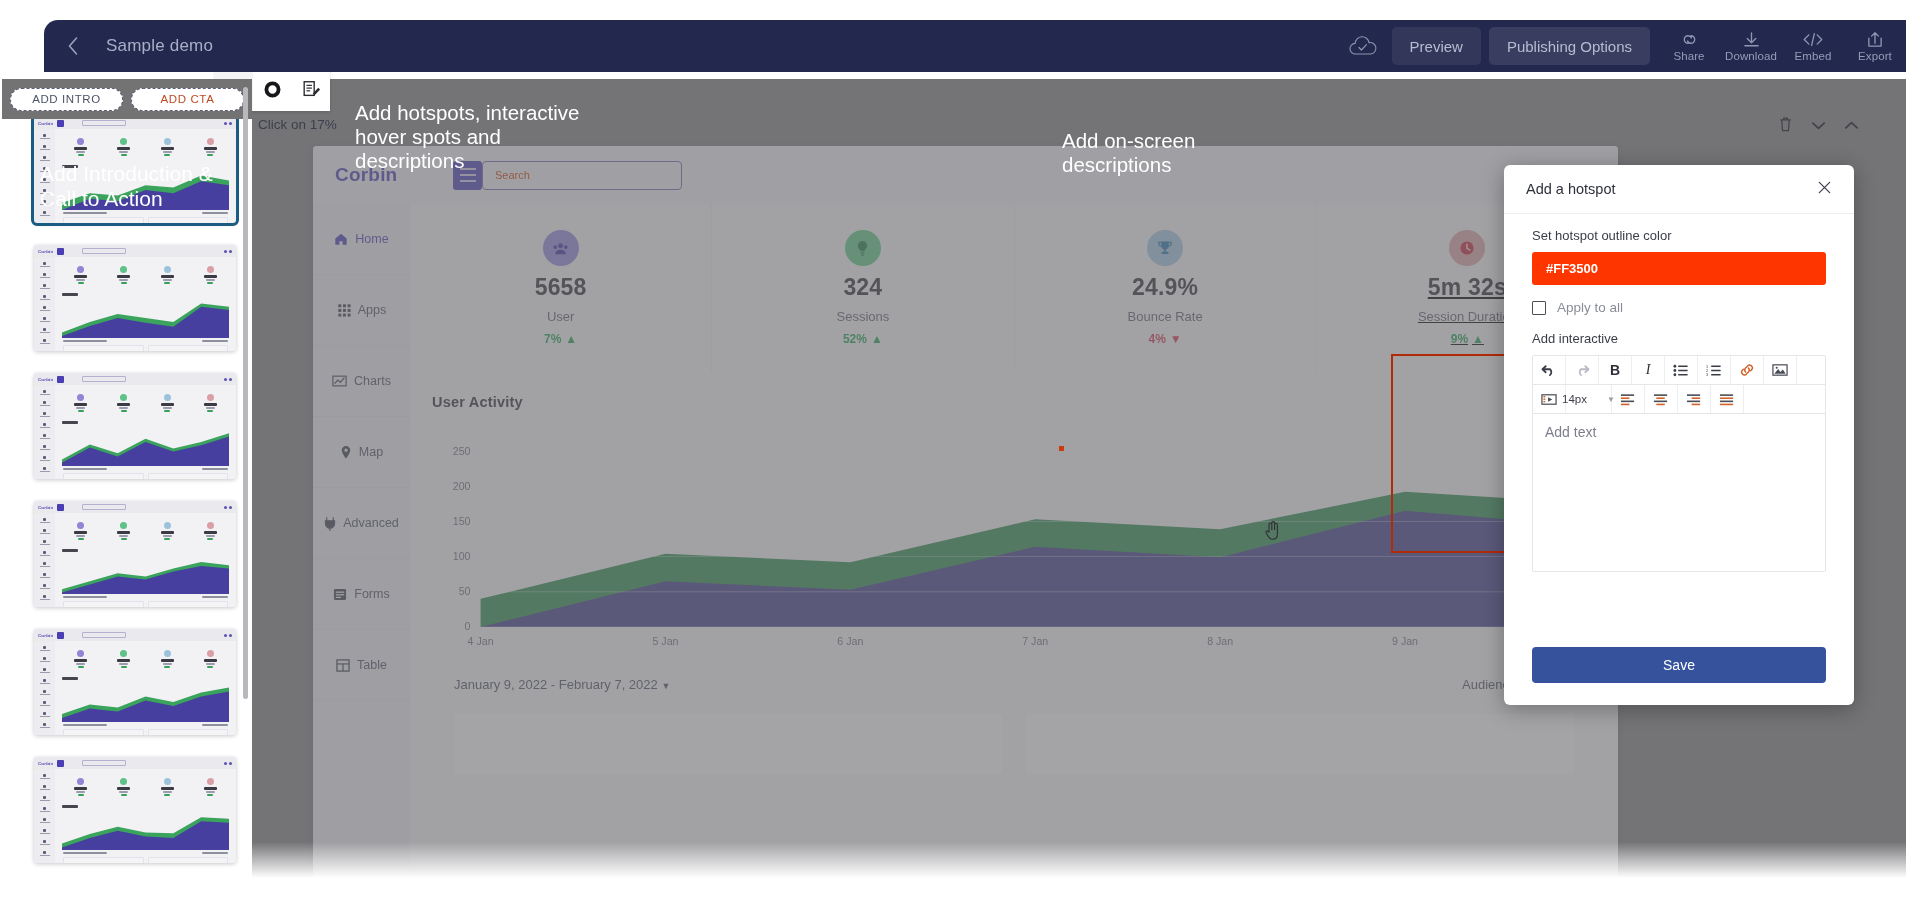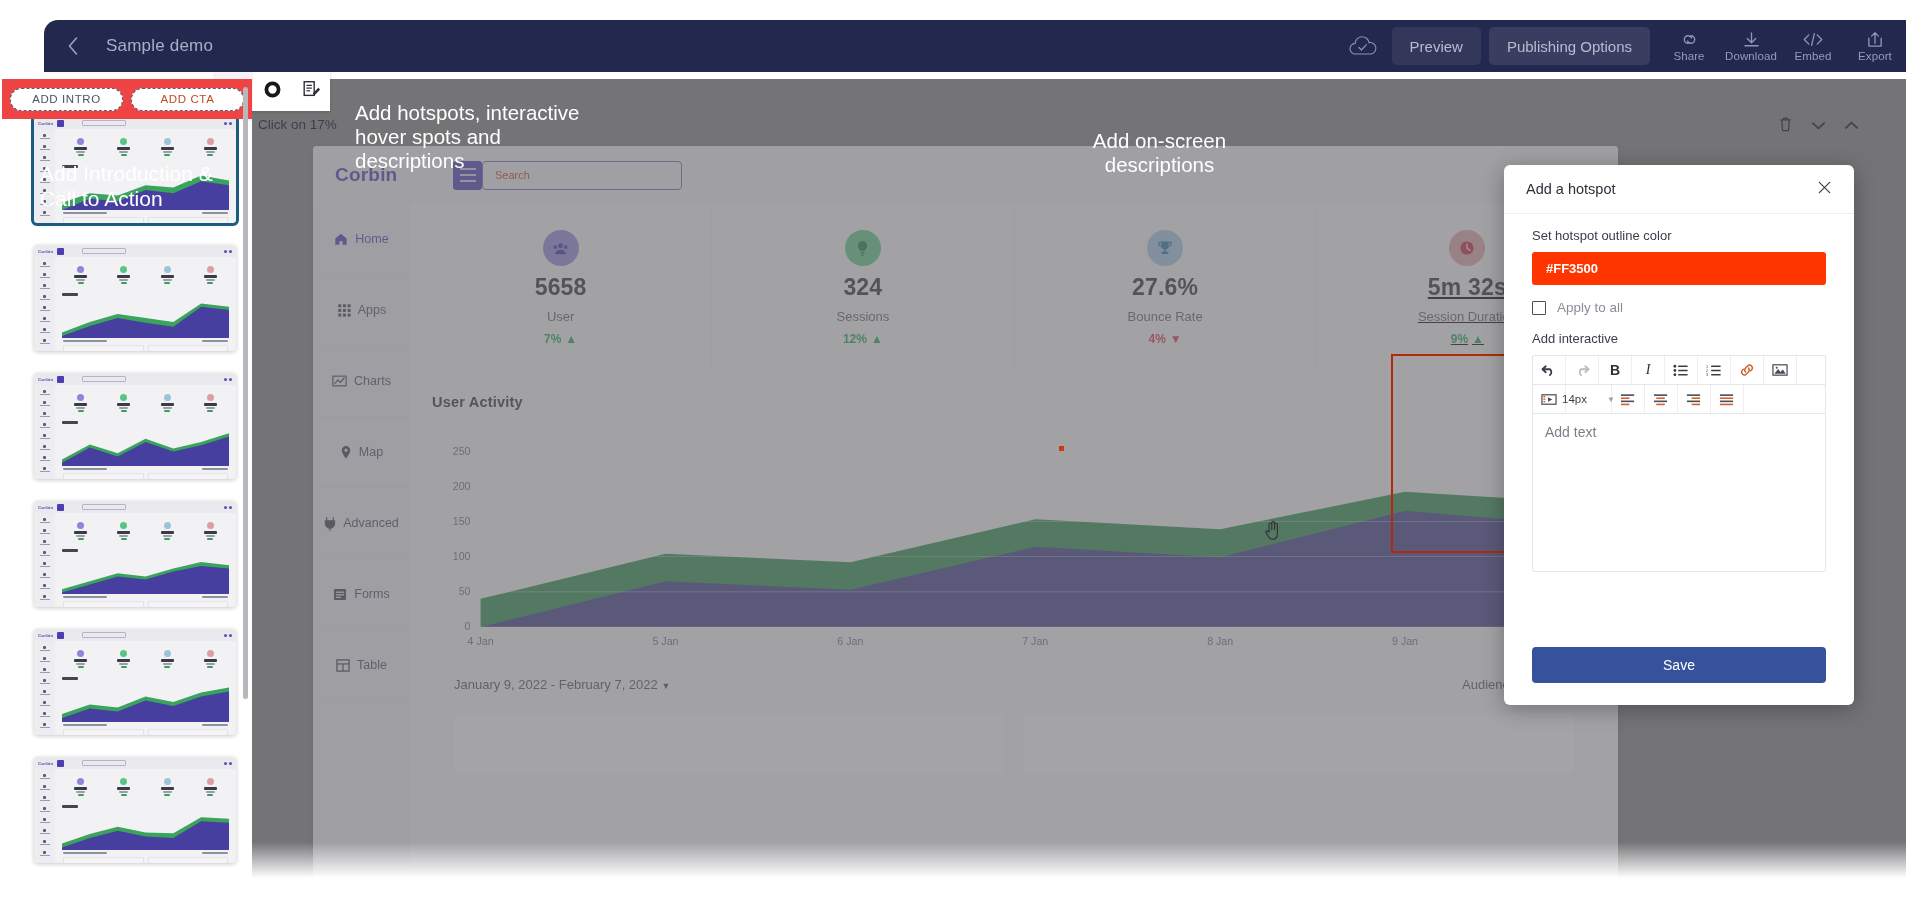--- a/index.html
+++ b/index.html
@@ -44,21 +44,21 @@
   }
   .icon-btn .lbl { font-size: 11.5px; color: #959cb6; letter-spacing: .1px; }
 
   
   .leftpanel {
     position: absolute; left: 0; top: 79px; width: 252px; bottom: 0;
     background: #ffffff; z-index: 25;
   }
   .addrow {
     position: absolute; left: 2px; top: 0px; width: 250px; height: 40px;
-    display: flex; align-items: center; gap: 8px; padding: 0 8px; background:#ef4444;
+    display: flex; align-items: center; gap: 8px; padding: 0 8px; background:#737373;
     z-index: 3;
   }
   .dashbtn {
     flex: 1; height: 23px; border: 1.5px dashed #5a5f77; border-radius: 13px;
     display: flex; align-items: center; justify-content: center;
     font-size: 11.5px; color: #4d5368; letter-spacing: .6px; cursor: pointer; background:#fff;
   }
   .dashbtn.cta { color: #c14a21; }
 
   .thumbscroll {
@@ -134,21 +134,21 @@
     cursor: pointer; color: #2c2c31;
   }
   .modebtn.active { background: #f4f4f6; }
 
   
   .callout {
     position: absolute; color: #fff; font-size: 20.5px; line-height: 24px; z-index: 18;
     white-space: pre-line; pointer-events: none;
   }
   #callout-hotspots { left: 103px; top: 22px; width: 300px; }
-  #callout-desc { left: 810px; top: 50px; width: 195px; text-align: center; }
+  #callout-desc { left: 810px; top: 50px; width: 195px; text-align: left; }
 
   .clickhint {
     position: absolute; left: 6px; top: 38px; font-size: 13.5px; color: #3b3e4c; z-index: 18;
   }
 
   
   .itemctl {
     position: absolute; right: 47px; top: 37px; display: flex; gap: 18px;
     align-items: center; z-index: 19; color: #434349;
   }
@@ -980,34 +980,34 @@
                 <div class="stat-ico" style="background:#5cc286">
                   <svg width="13" height="17" viewBox="0 0 14 18">
                     <path d="M7 1 a5 5 0 0 1 3.2 8.8 c-.7.7-1 1.4-1 2.2 H4.8 c0-.8-.3-1.5-1-2.2 A5 5 0 0 1 7 1 Z" fill="#1c7a42"></path>
                     <rect x="4.8" y="13" width="4.4" height="1.5" rx=".7" fill="#1c7a42"></rect>
                     <rect x="5.4" y="15.4" width="3.2" height="1.4" rx=".7" fill="#1c7a42"></rect>
                   </svg>
                 </div>
                 <div class="stat-val">324</div>
                 <div class="stat-lbl">Sessions</div>
                 <div class="stat-chg up">
-                  <span>12%</span>
+                  <span>52%</span>
                   <span>▲</span>
                 </div>
               </div>
               <div class="statcard">
                 <div class="stat-ico" style="background:#9dc2dd">
                   <svg width="16" height="16" viewBox="0 0 17 17">
                     <path d="M4.5 1.5 H12.5 V6 a4 4 0 0 1 -8 0 Z" fill="#2573a8"></path>
                     <path d="M4.5 2.6 H2 v1.6 a2.4 2.4 0 0 0 2.5 2.4 M12.5 2.6 H15 v1.6 a2.4 2.4 0 0 1 -2.5 2.4" fill="none" stroke="#2573a8" stroke-width="1.3"></path>
                     <rect x="7.6" y="9.6" width="1.8" height="3" fill="#2573a8"></rect>
                     <rect x="4.8" y="12.6" width="7.4" height="2.2" rx=".7" fill="#2573a8"></rect>
                   </svg>
                 </div>
-                <div class="stat-val">27.6%</div>
+                <div class="stat-val">24.9%</div>
                 <div class="stat-lbl">Bounce Rate</div>
                 <div class="stat-chg down">
                   <span>4%</span>
                   <span>▼</span>
                 </div>
               </div>
               <div class="statcard">
                 <div class="stat-ico" style="background:#d9a0a5">
                   <svg width="16" height="16" viewBox="0 0 17 17">
                     <circle cx="8.5" cy="8.5" r="7" fill="#c0233a"></circle>

